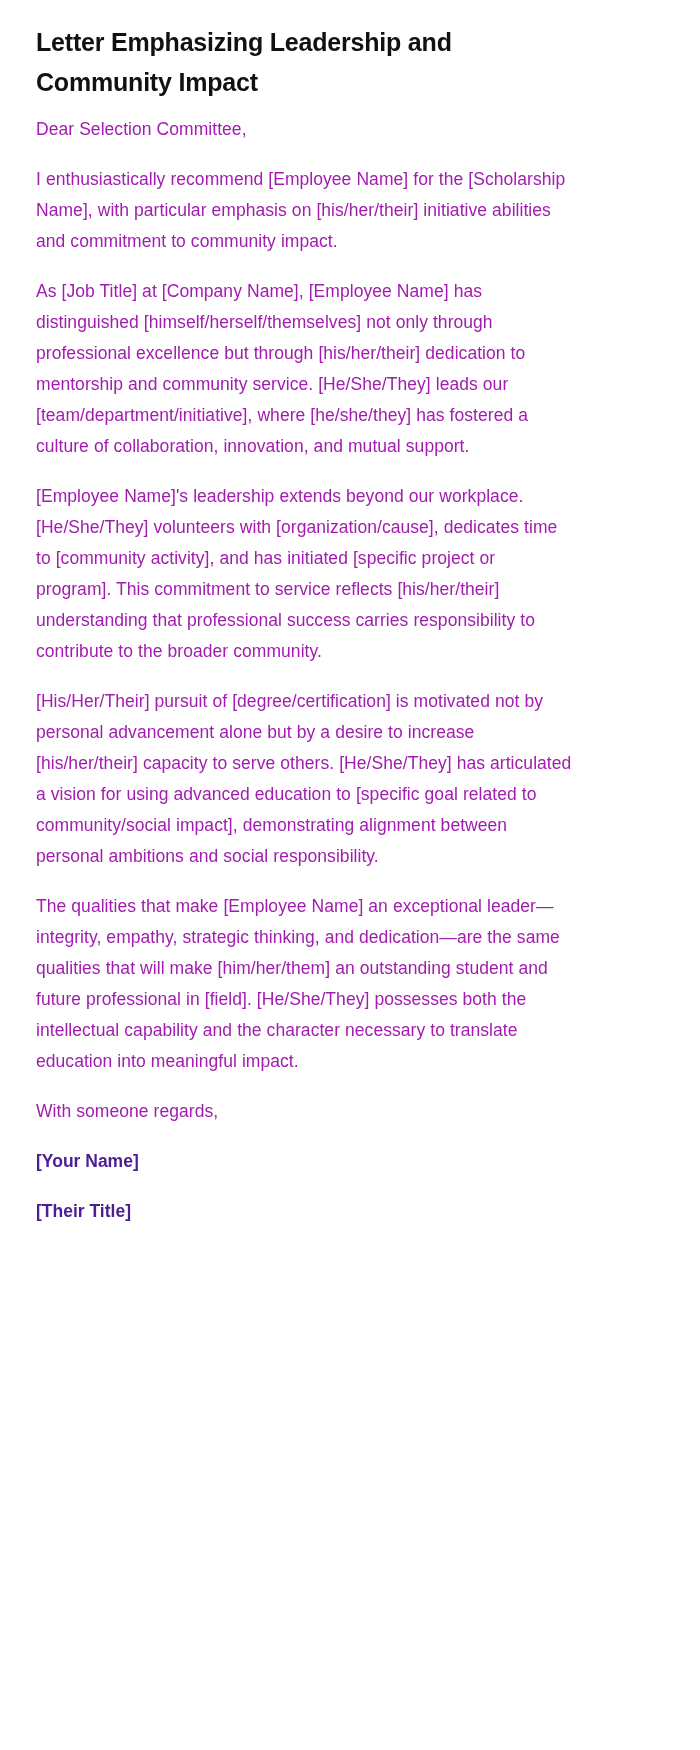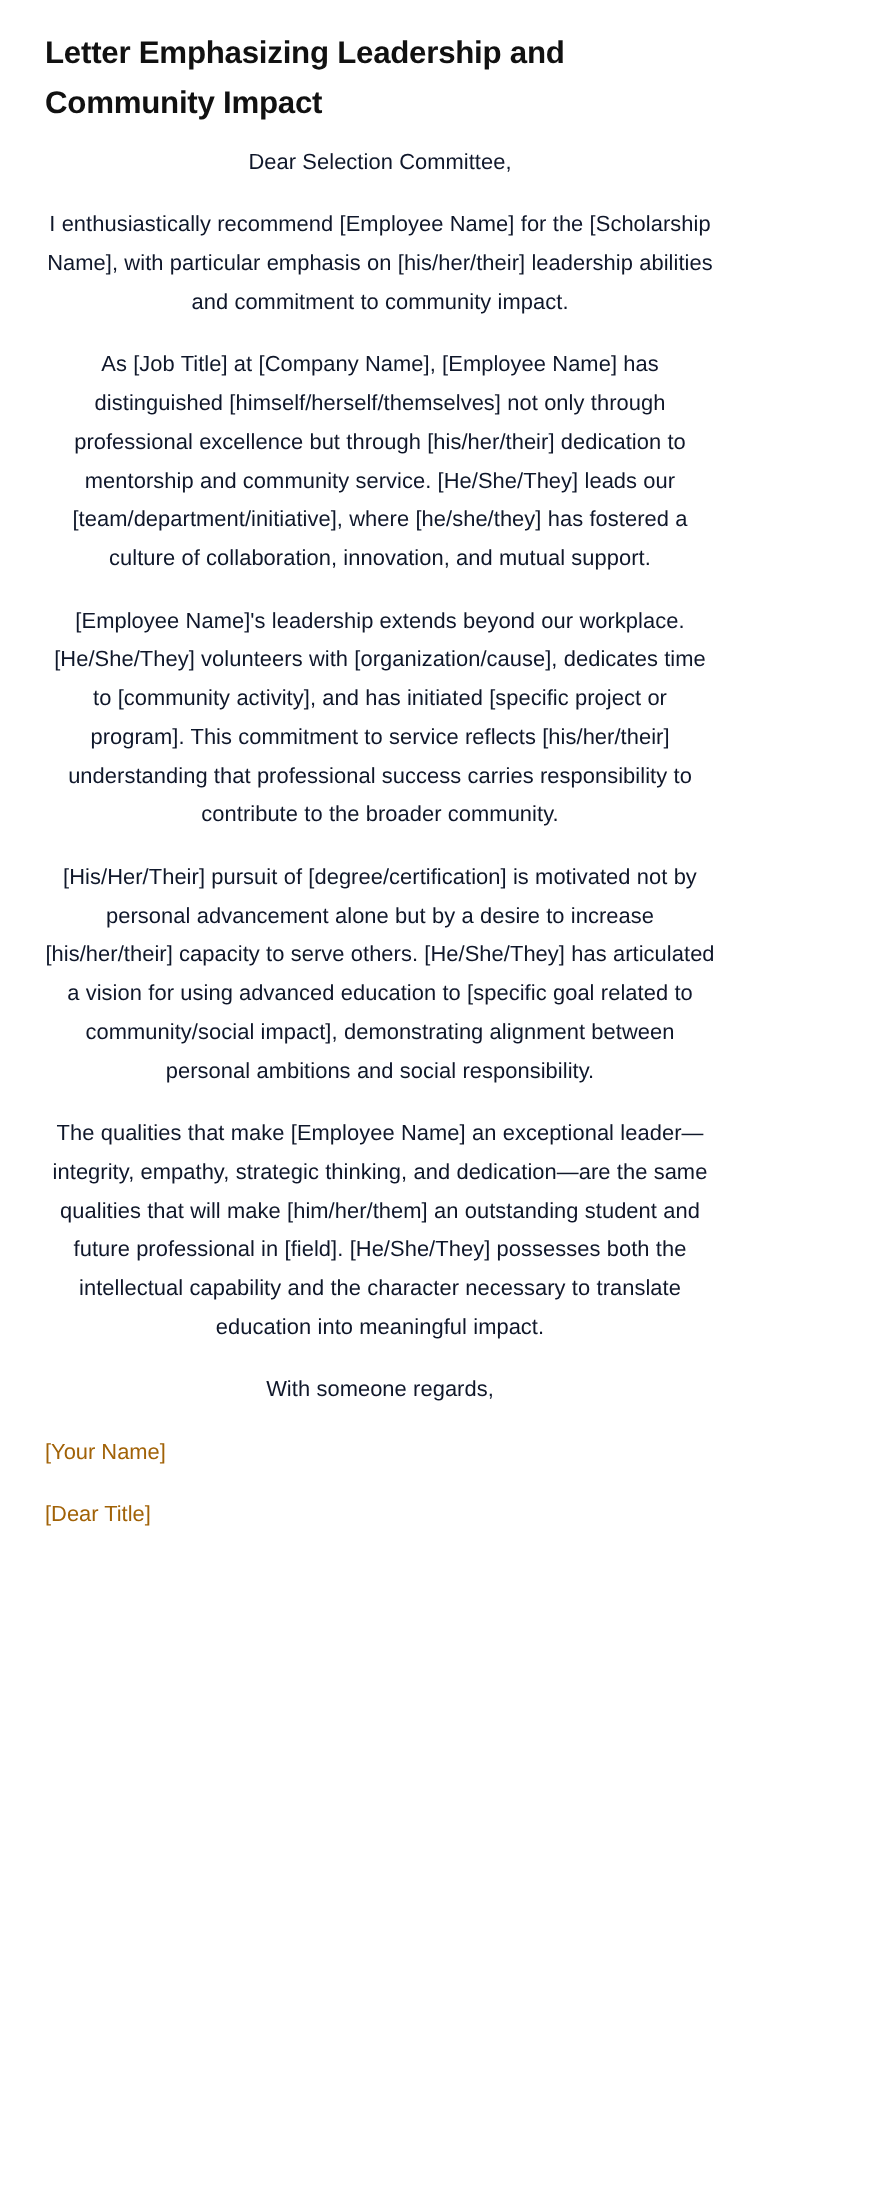--- a/index.html
+++ b/index.html
@@ -29,65 +29,64 @@
     margin: 0 0 12px 0;
     max-width: 536px;
     font-stretch: condensed;
   }
   .letter-body {
     max-width: 536px;
   }
   .para {
     font-size: 17.5px;
     line-height: 31px;
-    color: #0f172a;
+    color: #a21caf;
     margin: 0 0 19px 0;
     font-weight: 400;
     letter-spacing: 0.05px;
     word-spacing: 0.1px;
-    text-align: center;
   }
   .para:last-child {
     margin-bottom: 0;
   }
   .sig-line {
     font-size: 17.5px;
     line-height: 31px;
-    color: #a16207;
+    color: #4c1d95;
     margin: 0 0 19px 0;
-    font-weight: 400;
+    font-weight: 700;
   }
   .sig-line:last-child {
     margin-bottom: 0;
   }
 </style>
 </head>
 <body>
 
 <div class="page">
 
   <h1 class="doc-title">Letter Emphasizing Leadership and Community Impact</h1>
 
   <div class="letter-body">
 
     <p class="para">Dear Selection Committee,</p>
 
-    <p class="para">I enthusiastically recommend [Employee Name] for the [Scholarship Name], with particular emphasis on [his/her/their] leadership abilities and commitment to community impact.</p>
+    <p class="para">I enthusiastically recommend [Employee Name] for the [Scholarship Name], with particular emphasis on [his/her/their] initiative abilities and commitment to community impact.</p>
 
     <p class="para">As [Job Title] at [Company Name], [Employee Name] has distinguished [himself/herself/themselves] not only through professional excellence but through [his/her/their] dedication to mentorship and community service. [He/She/They] leads our [team/department/initiative], where [he/she/they] has fostered a culture of collaboration, innovation, and mutual support.</p>
 
     <p class="para">[Employee Name]'s leadership extends beyond our workplace. [He/She/They] volunteers with [organization/cause], dedicates time to [community activity], and has initiated [specific project or program]. This commitment to service reflects [his/her/their] understanding that professional success carries responsibility to contribute to the broader community.</p>
 
     <p class="para">[His/Her/Their] pursuit of [degree/certification] is motivated not by personal advancement alone but by a desire to increase [his/her/their] capacity to serve others. [He/She/They] has articulated a vision for using advanced education to [specific goal related to community/social impact], demonstrating alignment between personal ambitions and social responsibility.</p>
 
     <p class="para">The qualities that make [Employee Name] an exceptional leader—integrity, empathy, strategic thinking, and dedication—are the same qualities that will make [him/her/them] an outstanding student and future professional in [field]. [He/She/They] possesses both the intellectual capability and the character necessary to translate education into meaningful impact.</p>
 
 
     <p class="para">With someone regards,</p>
 
     <p class="sig-line">[Your Name]</p>
 
-    <p class="sig-line">[Dear Title]</p>
+    <p class="sig-line">[Their Title]</p>
 
 
 
   </div>
 </div>
 
 </body></html>

